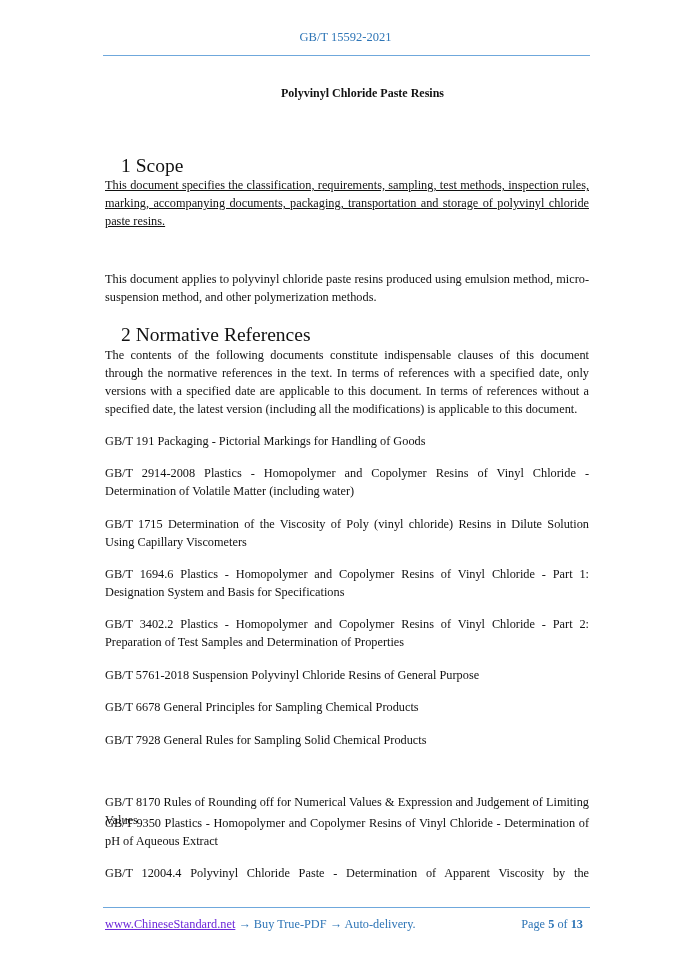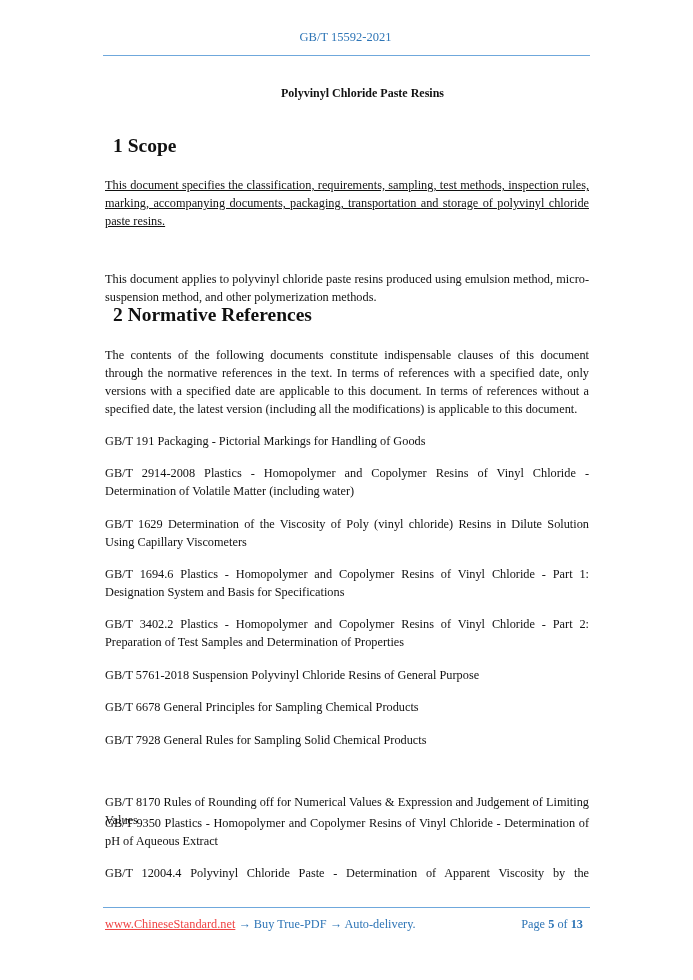--- a/index.html
+++ b/index.html
@@ -42,24 +42,25 @@
       font-size: 12px;
     }
     .content {
       position: absolute;
       left: 105px;
       width: 484px;
       top: 0;
     }
     .h1 {
       position: absolute;
-      left: 8px;
-      font-weight: bold;
+      left: 16px;
+      font-weight: normal;
       font-size: 19.5px;
       white-space: nowrap;
+      margin-top: 20px;
     }
     .para {
       position: absolute;
       left: 0;
       width: 484px;
       font-size: 12.3px;
       line-height: 18px;
       text-align: justify;
       text-align-last: left;
     }
@@ -73,21 +74,21 @@
     .footer {
       position: absolute;
       left: 105px;
       width: 484px;
       top: 917px;
       font-size: 12.3px;
       color: #2e75b6;
       white-space: nowrap;
     }
     .footer a {
-      color: #ef4444;
+      color: #6d28d9;
       text-decoration: underline;
     }
     .footer-page {
       position: absolute;
       right: 6px;
       top: 0;
     }
     .footer-page b {
       font-weight: bold;
     }
@@ -106,21 +107,21 @@
 
   <div class="para" style="top:176px;text-decoration:underline;">This document specifies the classification, requirements, sampling, test methods, inspection rules, marking, accompanying documents, packaging, transportation and storage of polyvinyl chloride paste resins.</div>
   <div class="para" style="top:246px;margin-top:24px;">This document applies to polyvinyl chloride paste resins produced using emulsion method, micro-suspension method, and other polymerization methods.</div>
 
   <div class="h1" style="top:304px;">2 Normative References</div>
 
   <div class="para" style="top:346px;">The contents of the following documents constitute indispensable clauses of this document through the normative references in the text. In terms of references with a specified date, only versions with a specified date are applicable to this document. In terms of references without a specified date, the latest version (including all the modifications) is applicable to this document.</div>
 
   <div class="para" style="top:432px;">GB/T 191 Packaging - Pictorial Markings for Handling of Goods</div>
   <div class="para" style="top:464px;">GB/T 2914-2008 Plastics - Homopolymer and Copolymer Resins of Vinyl Chloride - Determination of Volatile Matter (including water)</div>
-  <div class="para" style="top:515px;">GB/T 1629 Determination of the Viscosity of Poly (vinyl chloride) Resins in Dilute Solution Using Capillary Viscometers</div>
+  <div class="para" style="top:515px;">GB/T 1715 Determination of the Viscosity of Poly (vinyl chloride) Resins in Dilute Solution Using Capillary Viscometers</div>
   <div class="para" style="top:565px;">GB/T 1694.6 Plastics - Homopolymer and Copolymer Resins of Vinyl Chloride - Part 1: Designation System and Basis for Specifications</div>
   <div class="para" style="top:615px;">GB/T 3402.2 Plastics - Homopolymer and Copolymer Resins of Vinyl Chloride - Part 2: Preparation of Test Samples and Determination of Properties</div>
   <div class="para" style="top:666px;">GB/T 5761-2018 Suspension Polyvinyl Chloride Resins of General Purpose</div>
   <div class="para" style="top:698px;">GB/T 6678 General Principles for Sampling Chemical Products</div>
   <div class="para" style="top:731px;">GB/T 7928 General Rules for Sampling Solid Chemical Products</div>
   <div class="para" style="top:793px;">GB/T 8170 Rules of Rounding off for Numerical Values &amp; Expression and Judgement of Limiting Values</div>
   <div class="para" style="top:814px;">GB/T 9350 Plastics - Homopolymer and Copolymer Resins of Vinyl Chloride - Determination of pH of Aqueous Extract</div>
   <div class="para" style="top:864px; text-align-last: justify;">GB/T 12004.4 Polyvinyl Chloride Paste - Determination of Apparent Viscosity by the</div>
 </div>
 

